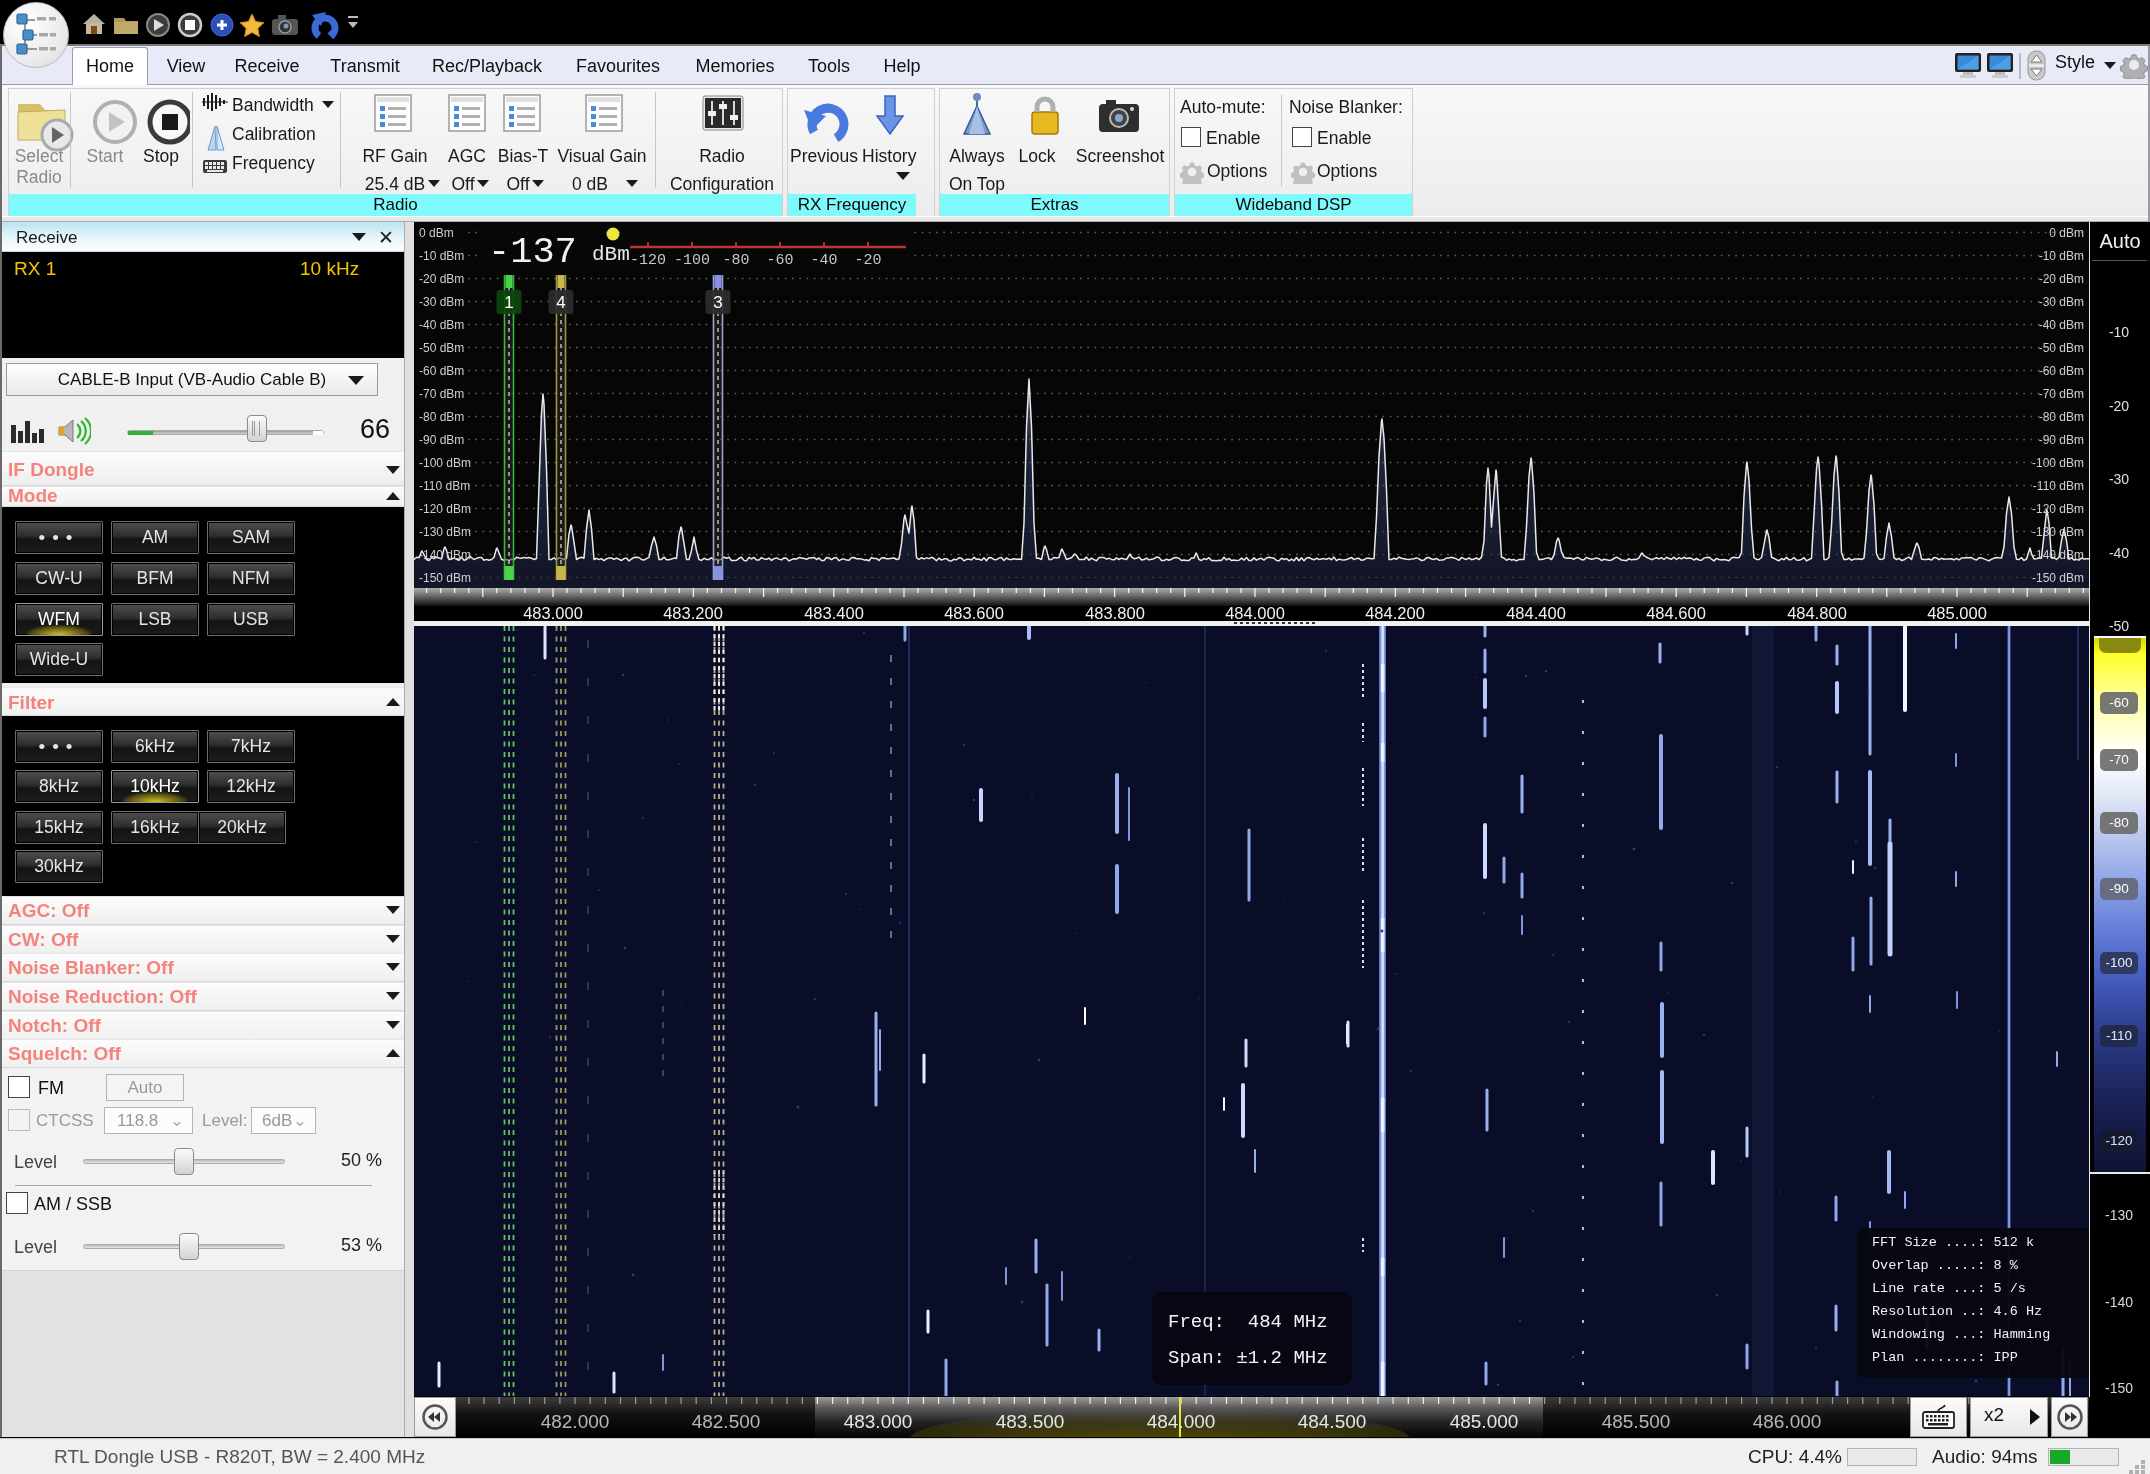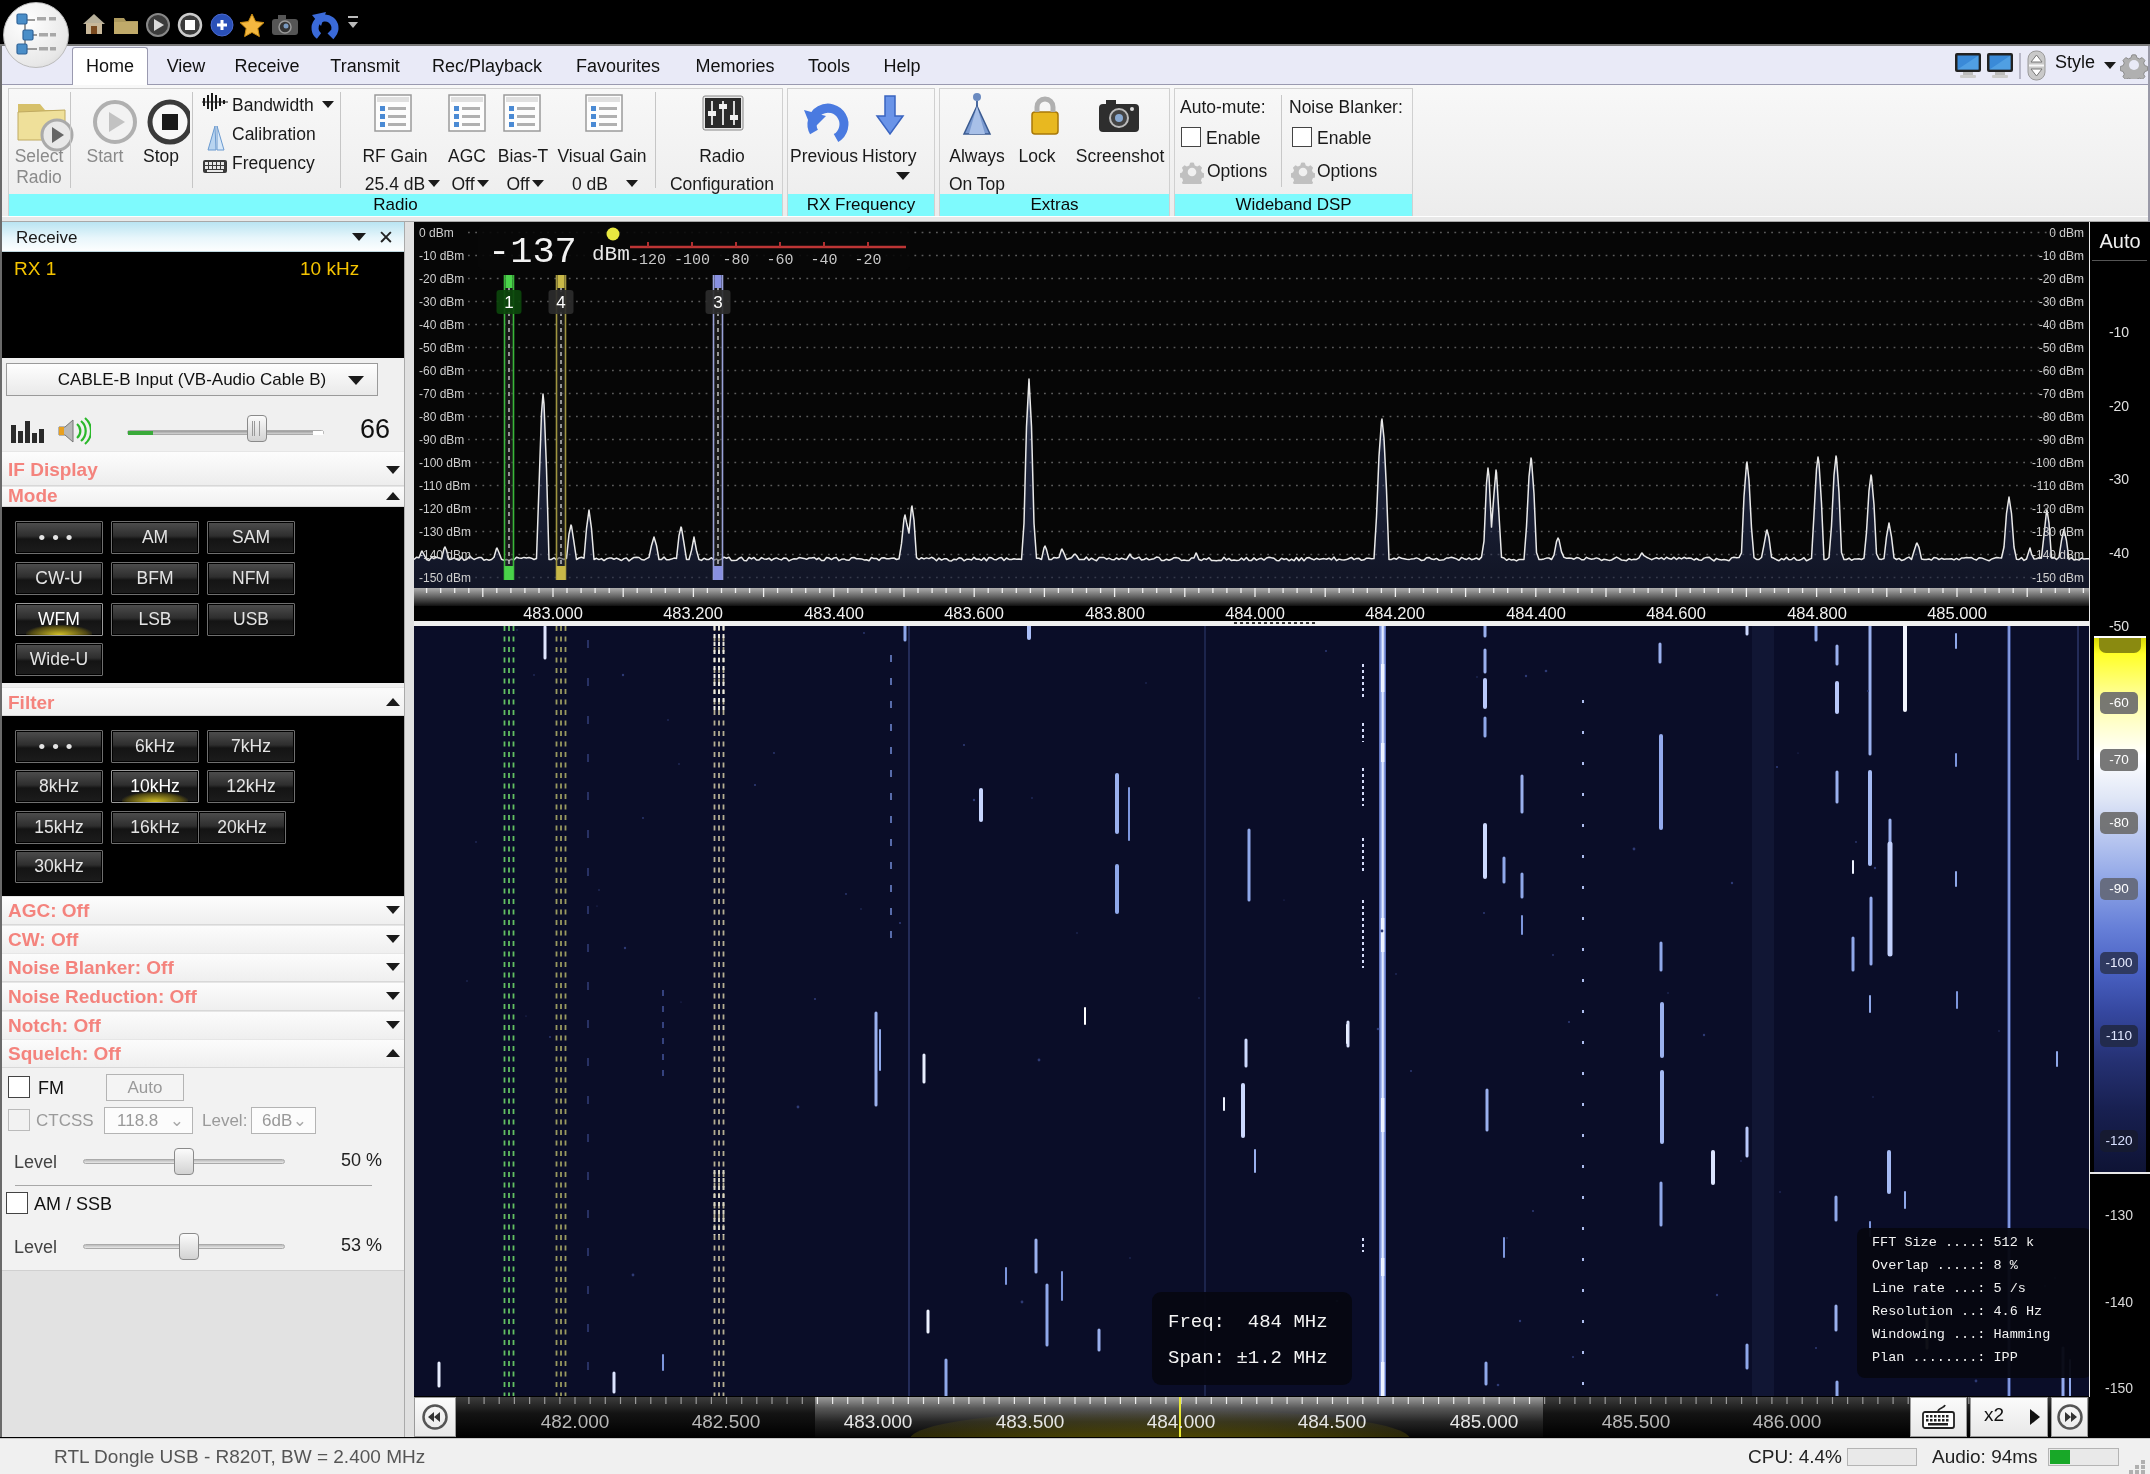--- a/index.html
+++ b/index.html
@@ -110,21 +110,21 @@
 <path d="M14 3 l2.2 0.3 1 3 2.8 1.2 2.8-1.4 3 3-1.4 2.8 1.2 2.8 3 1 0 4.4 -3 1 -1.2 2.8 1.4 2.8 -3 3 -2.8-1.4 -2.8 1.2 -1 3 -4.4 0 -1-3 -2.8-1.2 -2.8 1.4 -3-3 1.4-2.8 -1.2-2.8 -3-1 0-4.4 3-1 1.2-2.8 -1.4-2.8 3-3 2.8 1.4 2.8-1.2 1-3 z" fill="#b0b0b0" stroke="#888" stroke-width="1" transform="scale(0.93) translate(1,1)"></path>
 <circle cx="14" cy="14" r="5" fill="#e9eaf7"></circle>
     </svg>
     <div class="abs" style="left:0;top:85px;width:2150px;height:131px;background:linear-gradient(#f8f8f8,#f0f0f0 70%,#ececec)"></div>
     <div class="abs" style="left:0;top:216px;width:2150px;height:6px;background:#e8e8e8;border-top:1px solid #fff;border-bottom:1px solid #a8a8a8"></div>
     <div class="abs" style="left:8px;top:88px;width:775px;height:128px;border:1px solid #d0d0d0;border-bottom:none"></div>
     <div class="abs" style="left:787px;top:88px;width:148px;height:128px;border:1px solid #d0d0d0;border-bottom:none"></div>
     <div class="abs" style="left:939px;top:88px;width:231px;height:128px;border:1px solid #d0d0d0;border-bottom:none"></div>
     <div class="abs" style="left:1174px;top:88px;width:239px;height:128px;border:1px solid #d0d0d0;border-bottom:none"></div>
     <div class="grplabel" style="left:9px;width:773px">Radio</div>
-    <div class="grplabel" style="left:788px;width:146px">RX Frequency</div>
+    <div class="grplabel" style="left:788px;width:128px">RX Frequency</div>
     <div class="grplabel" style="left:940px;width:229px">Extras</div>
     <div class="grplabel" style="left:1175px;width:237px">Wideband DSP</div>
     <svg class="abs" style="left:10px;top:92px" width="180" height="100" viewBox="0 0 180 100">
 <path d="M8 12 h22 l5 6 h20 v30 h-47 z" fill="#d6c06a"></path>
       <path d="M8 20 l47 -2 v30 h-47 z" fill="#efe09a" stroke="#c0aa60"></path>
 <circle cx="47" cy="43" r="15" fill="#e8e8e8" stroke="#aaa" stroke-width="3"></circle>
       <path d="M42 35 l12 8 -12 8 z" fill="#666"></path>
 <circle cx="105" cy="30" r="20" fill="#f2f2f2" stroke="#b0b0b0" stroke-width="4"></circle>
       <path d="M99 20 l16 10 -16 10 z" fill="#c2c2c2"></path>
 <circle cx="160" cy="30" r="20" fill="#f8f8f8" stroke="#3a3a3a" stroke-width="5"></circle>
@@ -313,21 +313,21 @@
       </g>
 </svg>
     <div class="slider-track" style="left:127px;top:430px;width:197px"></div>
     <div class="abs" style="left:128px;top:431px;width:25px;height:4px;background:#3aaa3a"></div>
     <div class="abs" style="left:313px;top:431px;width:10px;height:4px;background:#fff"></div>
     <div class="slider-thumb" style="left:247px;top:415px"></div>
     <div class="abs" style="left:252px;top:421px;width:3px;height:15px;border-left:1.5px solid #999;border-right:1.5px solid #999"></div>
     <div class="abs" style="left:259px;top:421px;width:3px;height:15px;border-left:1.5px solid #999"></div>
     <div class="abs" style="left:360px;top:414px;font-size:27px;color:#111">66</div>
     <div class="hdr-row" style="top:451px;height:35px"></div>
-    <div class="hdr-txt" style="top:459px">IF Display</div>
+    <div class="hdr-txt" style="top:459px">IF Dongle</div>
     <div class="dna" style="left:386px;top:466px;border-left-width:7px;border-right-width:7px;border-top-width:8px"></div>
     <div class="hdr-row" style="top:486px;height:21px;background:linear-gradient(#fbfbfb,#f0f0f0)"></div>
     <div class="hdr-txt" style="top:485px">Mode</div>
     <div class="upa" style="left:386px;top:492px;border-left-width:7px;border-right-width:7px;border-bottom-width:8px"></div>
     <div class="abs" style="left:0;top:507px;width:404px;height:176px;background:#000"></div>
     <div class="mbtn" style="left:15px;top:521px"><span style="letter-spacing:7px;font-size:19px">•••</span></div>
     <div class="mbtn" style="left:111px;top:521px">AM</div>
     <div class="mbtn" style="left:207px;top:521px">SAM</div>
     <div class="mbtn" style="left:15px;top:562px">CW-U</div>
     <div class="mbtn" style="left:111px;top:562px">BFM</div>

